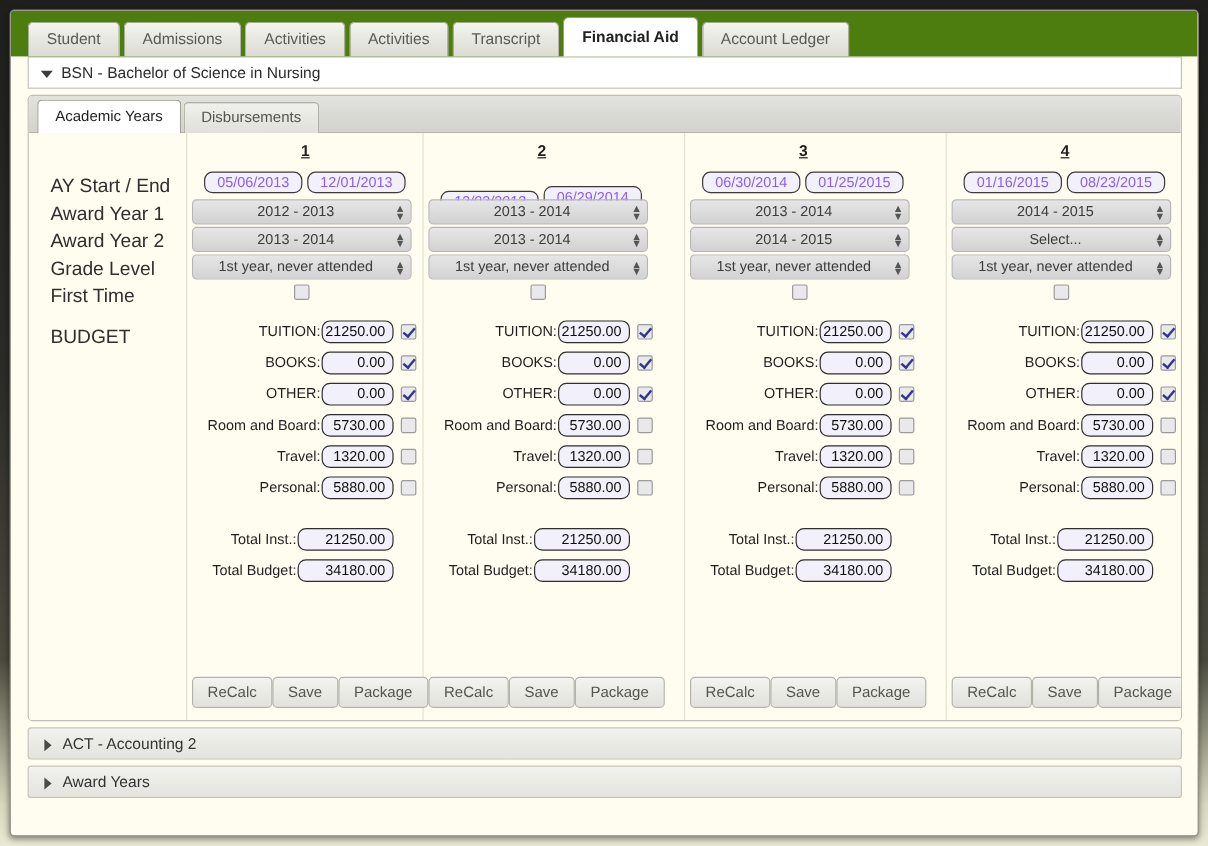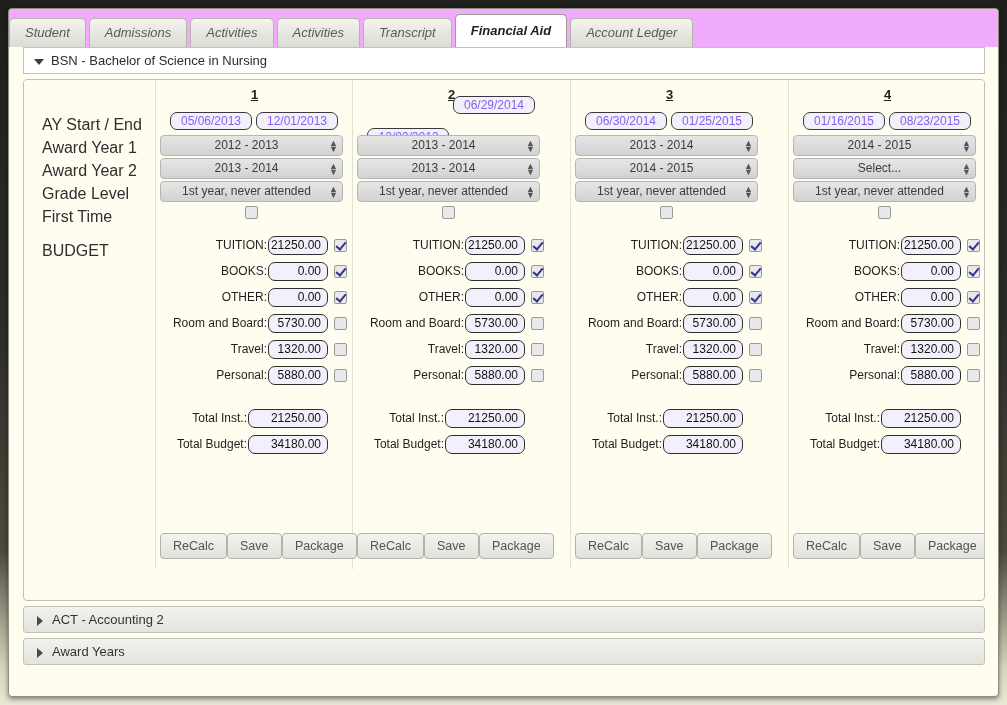--- a/index.html
+++ b/index.html
@@ -23,22 +23,22 @@
     border: 1px solid #8e8e82;
     border-radius: 4px;
     box-shadow: 0 2px 5px rgba(0,0,0,.45);
     overflow: hidden;
   }
 
   
   #tabbar {
     position: relative;
     height: 38px;
-    background: #f0abfc;
-    font-style: italic;
+    padding-left: 14px;
+    background: #4d7c0f;
   }
   .mtab {
     position: relative;
     float: left;
     margin-top: 9px;
     margin-right: 3px;
     height: 29px;
     line-height: 27px;
     padding: 0 15px;
     font-size: 13px;
@@ -237,20 +237,24 @@
       <div class="mtab">Transcript</div>
       <div class="mtab active">Financial Aid</div>
       <div class="mtab">Account Ledger</div>
     </div>
 
   <div id="bsnbar">
     <span class="caret-down"></span><span>BSN - Bachelor of Science in Nursing</span>
   </div>
 
   <div id="panel">
+    <div id="subtabbar">
+        <div class="stab active">Academic Years</div>
+        <div class="stab">Disbursements</div>
+      </div>
     <div id="grid">
       <div class="vsep" style="left:131px"></div>
       <div class="vsep" style="left:328px"></div>
       <div class="vsep" style="left:546px"></div>
       <div class="vsep" style="left:764px"></div>
 
       <div class="labelcol">
         <div class="lbl" style="top:36px">AY Start / End</div>
         <div class="lbl" style="top:59px">Award Year 1</div>
         <div class="lbl" style="top:82px">Award Year 2</div>
@@ -306,21 +310,21 @@
           <div class="bin" style="right: 25px; top: 329px; width: 80px;">21250.00</div>
           <div class="blbl" style="right: 106px; top: 355px;">Total Budget:</div>
           <div class="bin" style="right: 25px; top: 355px; width: 80px;">34180.00</div>
           <div class="btn" style="left: 4px; top: 453px;">ReCalc</div>
           <div class="btn" style="left: 71px; top: 453px;">Save</div>
           <div class="btn" style="left: 126px; top: 453px;">Package</div>
         </div>
         <div class="col" style="left: 329px; width: 197px;">
           <div class="colnum">2</div>
           <div class="dt" style="left: 14px; top: 48px; font-style: italic;">12/02/2013</div>
-          <div class="dt" style="left: 100px; top: 16px;">06/29/2014</div>
+          <div class="dt" style="left: 100px; top: 44px;">06/29/2014</div>
           <div class="sel" style="left: 4px; width: 183px; top: 55px;">
             <span class="selinner">2013 - 2014</span>
             <span class="arrows">
               <i>▲</i>
               <i>▼</i>
             </span>
           </div>
           <div class="sel" style="left: 4px; width: 183px; top: 78px;">
             <span class="selinner">2013 - 2014</span>
             <span class="arrows">

